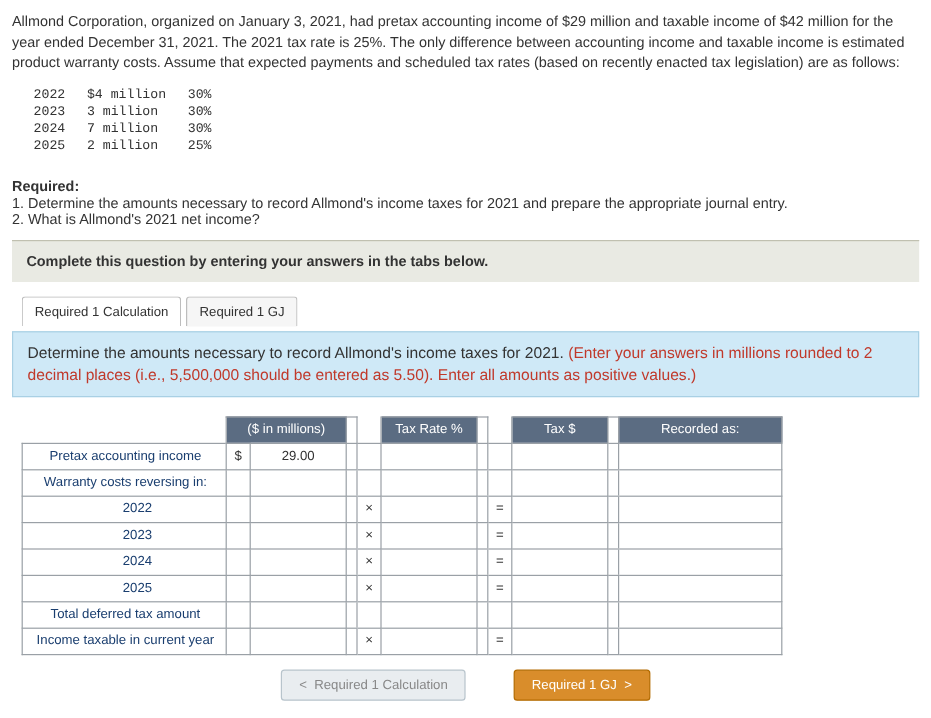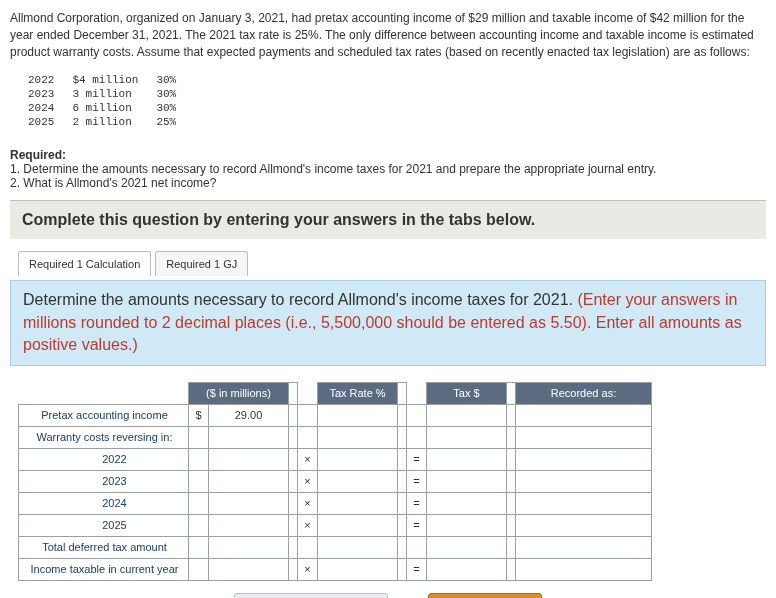--- a/index.html
+++ b/index.html
@@ -2,26 +2,26 @@
 <html><head>
 <meta charset="utf-8">
 <style>
   * { box-sizing: border-box; }
   body { font-family: Arial, sans-serif; font-size: 12px; color: #333; margin: 0; padding: 10px; width: 776px; background: #fff; }
   .intro { line-height: 1.4; margin-bottom: 12px; }
   .rate-table { font-family: "Courier New", monospace; font-size: 11px; margin: 8px 0 18px 8px; }
   .rate-table td { padding: 0 8px; }
   .required { margin-bottom: 10px; }
   .required b { font-weight: bold; }
-  .complete-bar { background: #e9eae3; padding: 10px 12px; border-top: 1px solid #c0c0b0; font-weight: bold; font-size: 16px; }
+  .complete-bar { background: #e9eae3; padding: 10px 12px; border-top: 1px solid #c0c0b0; font-weight: bold; font-size: 12px; }
   .tabs-wrap { background: #fff; padding: 12px 8px 4px 8px; }
   .tabs { display: flex; gap: 4px; }
   .tab { padding: 6px 10px; font-size: 11px; border: 1px solid #bdbdbd; border-bottom: none; background: #f6f6f6; cursor: pointer; border-radius: 3px 3px 0 0; }
   .tab.active { background: #fff; position: relative; z-index: 2; }
-  .instruct-bar { background: #cfe9f7; padding: 8px 12px; font-size: 16px; line-height: 1.4; border: 1px solid #a9d0e4; }
+  .instruct-bar { background: #cfe9f7; padding: 8px 12px; font-size: 13px; line-height: 1.4; border: 1px solid #a9d0e4; }
   .instruct-bar .red { color: #c0392b; }
   .answer-area { padding: 16px 8px 8px 8px; }
   table.calc { border-collapse: collapse; font-size: 11px; }
   table.calc th, table.calc td { border: 1px solid #9aa0a6; height: 22px; padding: 0 4px; vertical-align: middle; }
   table.calc th { background: #5b6c82; color: #fff; font-weight: normal; text-align: center; }
   table.calc td.lbl { text-align: center; padding-left: 6px; width: 170px; color: #1a3e6f; margin-top: 21px; }
   table.calc td.indent { padding-left: 26px; }
   table.calc td.sym { text-align: center; width: 20px; }
   table.calc td.input { background: #fff; width: 80px; text-align: center; }
   table.calc td.narrow { width: 8px; border-left:none; border-right:none; padding:0; }
@@ -42,21 +42,21 @@
         <td>$4 million</td>
         <td>30%</td>
       </tr>
   <tr>
         <td>2023</td>
         <td>3 million</td>
         <td>30%</td>
       </tr>
   <tr>
         <td>2024</td>
-        <td>6 million</td>
+        <td>7 million</td>
         <td>30%</td>
       </tr>
   <tr>
         <td>2025</td>
         <td>2 million</td>
         <td>25%</td>
       </tr>
 </tbody>
   </table>
 

